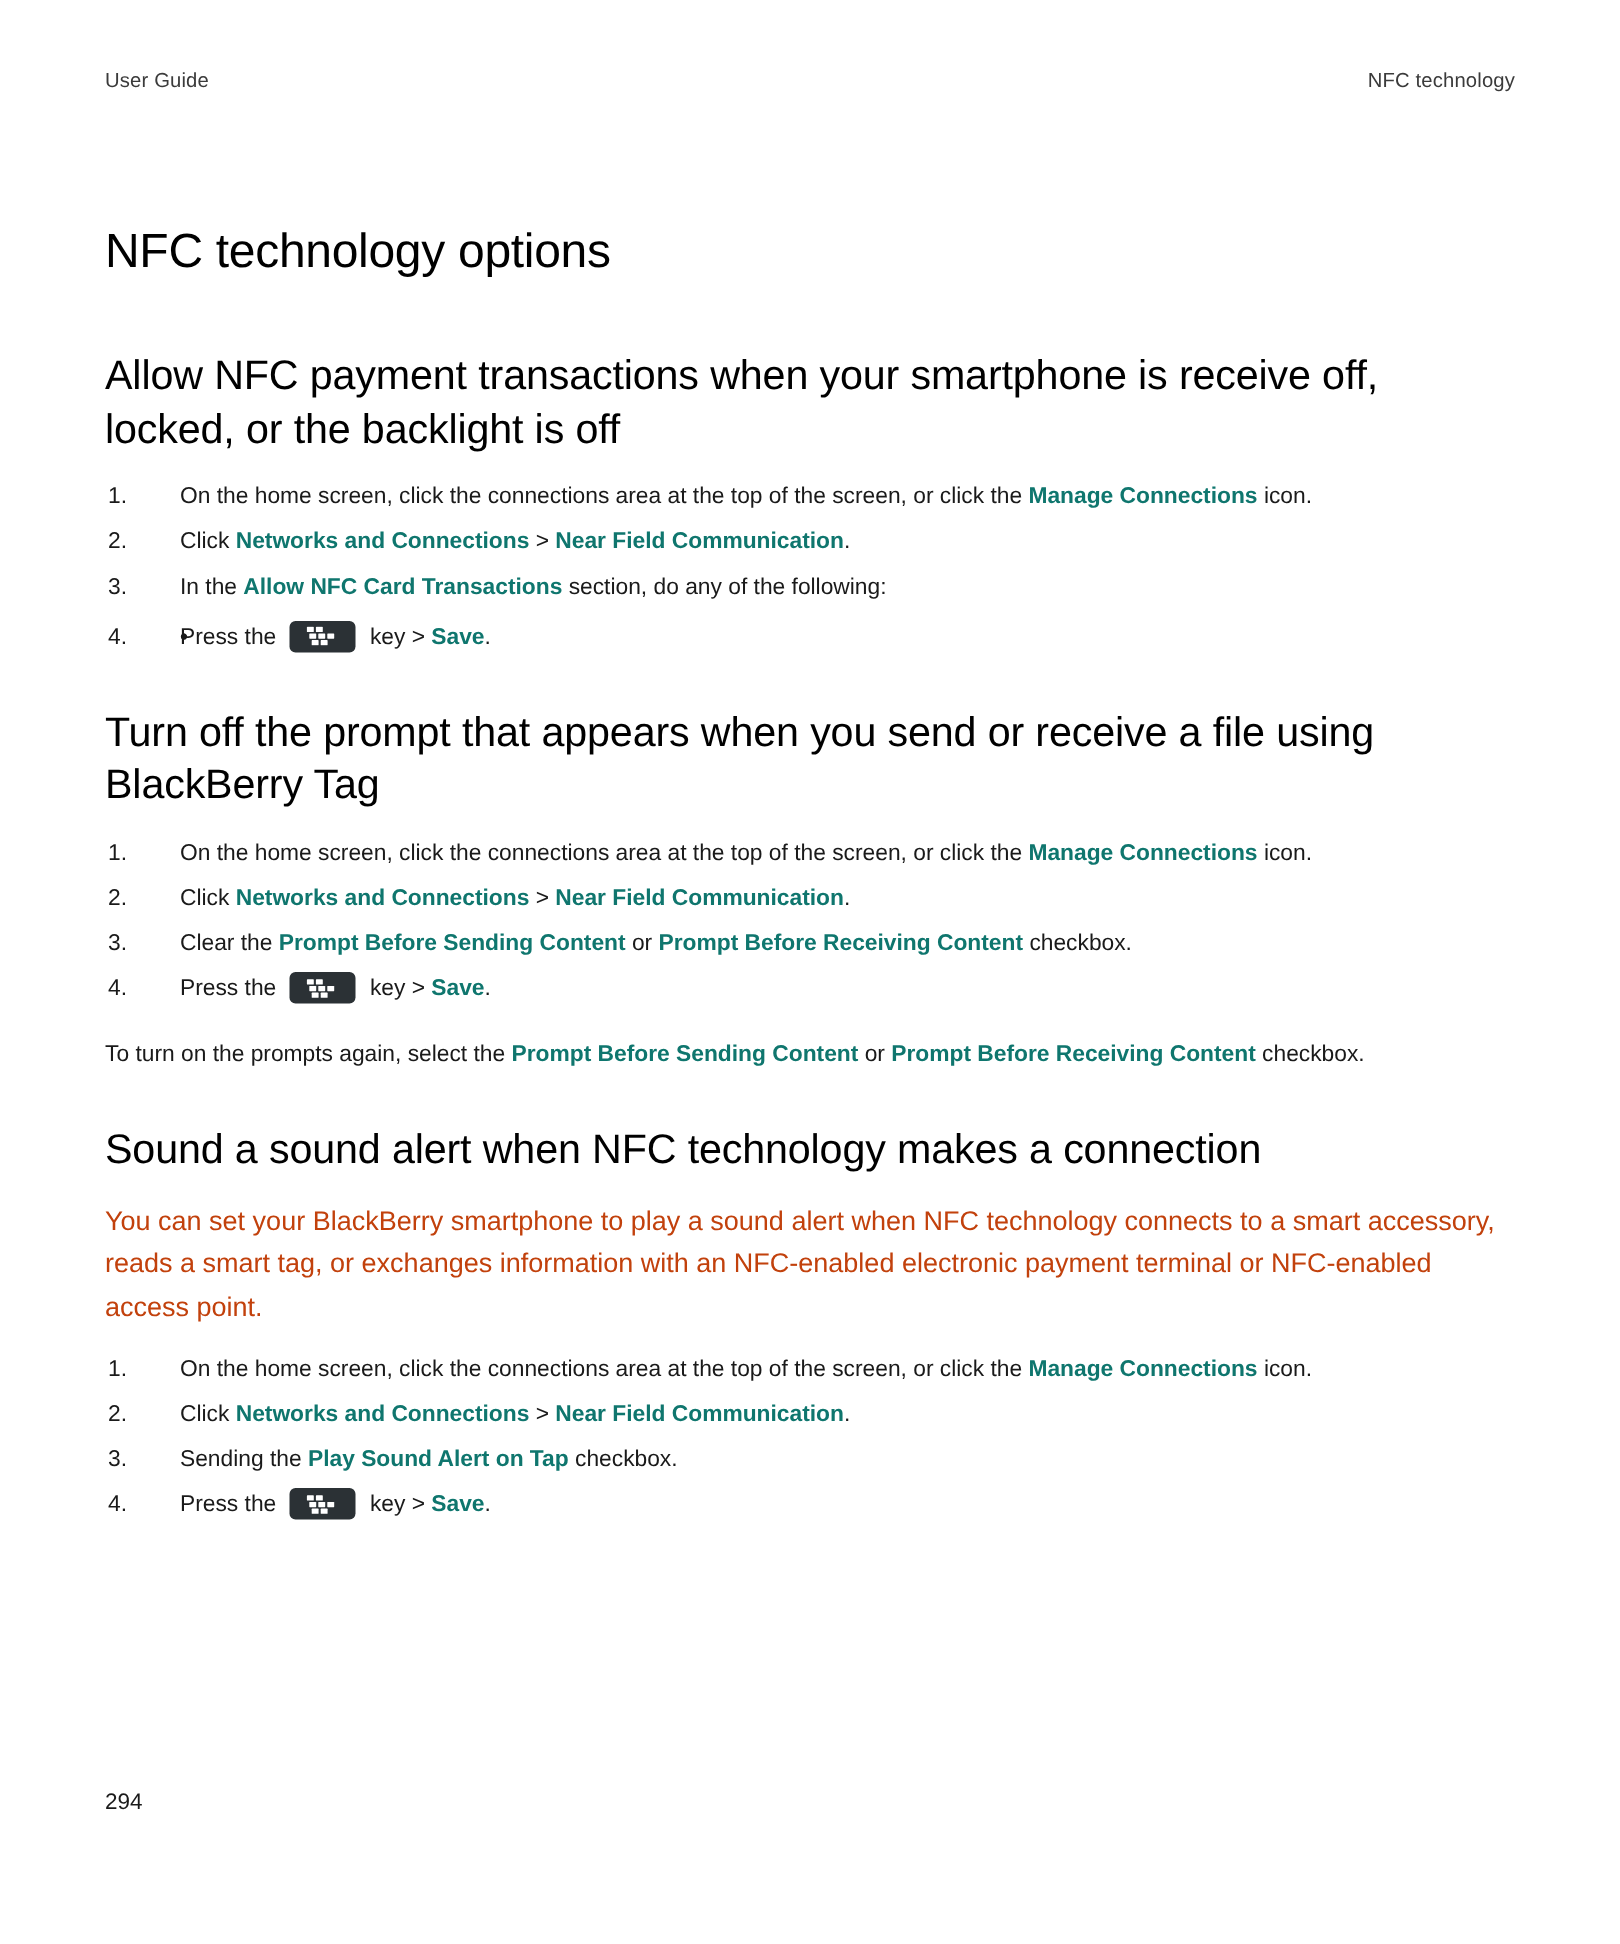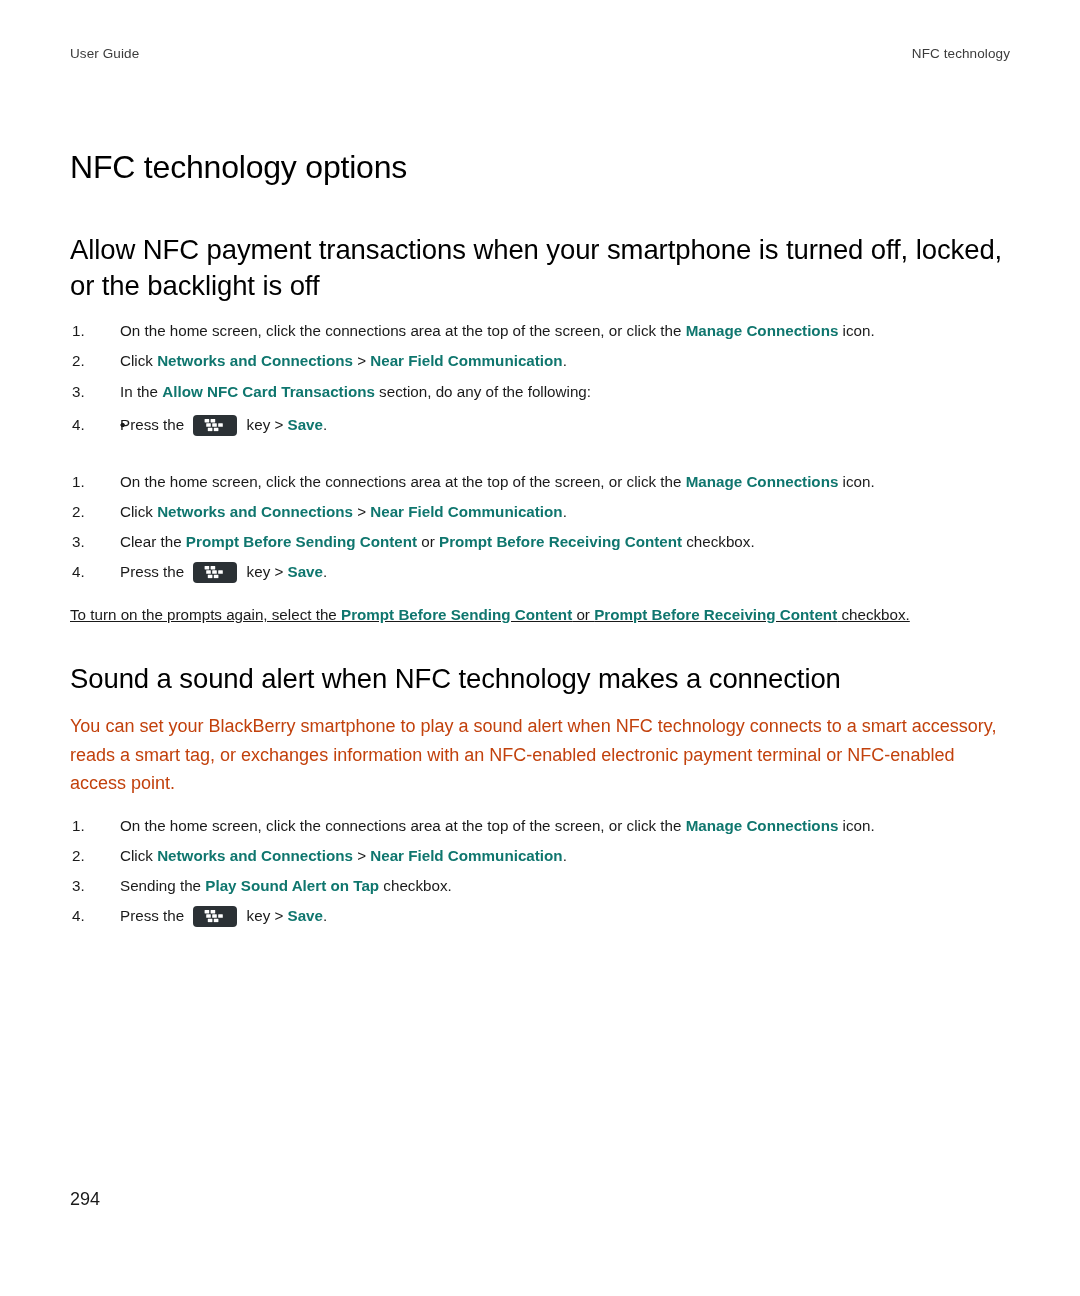--- a/index.html
+++ b/index.html
@@ -119,21 +119,20 @@
     line-height: 1.55;
     color: #1a1a1a;
   }
 
   strong { font-weight: 700; color: #0f766e; }
 
   .note-para {
     font-size: 15.2px;
     line-height: 1.55;
     margin: 20px 0 0 0;
-    text-decoration: underline;
   }
 
   
   .bb-key {
     display: inline-block;
     vertical-align: -6px;
     width: 44px;
     height: 21px;
     border-radius: 4px;
     background: #2b3135;
@@ -145,39 +144,39 @@
     left: 50%;
     top: 50%;
     transform: translate(-50%, -50%);
   }
 
   
   .page-number {
     position: absolute;
     left: 70px;
     bottom: 86px;
-    font-size: 18px;
+    font-size: 15px;
     color: #1a1a1a;
   }
 </style>
 </head>
 <body>
 
 <div class="page">
 
   <div class="running-header">
     <span>User Guide</span>
     <span>NFC technology</span>
   </div>
 
   <div class="content">
     <h1 class="doc-title">NFC technology options</h1>
     <div id="sections-host">
         <div class="section">
-          <h2 class="section-title">Allow NFC payment transactions when your smartphone is turned off, locked, or the backlight is off</h2>
+          <h2 class="section-title">Allow NFC payment transactions when your smartphone is receive off, locked, or the backlight is off</h2>
           <ol class="steps">
             <li><span class="marker">1.</span><span><span>On the home screen, click the connections area at the top of the screen, or click the </span><strong>Manage Connections</strong><span> icon.</span></span></li>
             <li><span class="marker">2.</span><span><span>Click </span><strong>Networks and Connections</strong><span> &gt; </span><strong>Near Field Communication</strong><span>.</span></span></li>
             <li><span class="marker">3.</span><span><span>In the </span><strong>Allow NFC Card Transactions</strong><span> section, do any of the following:</span></span><ul class="sub-bullets">
                 <li><span class="dot">•</span></li>
                 <li><span class="dot">•</span></li>
               </ul></li>
             <li><span class="marker">4.</span><span><span>Press the </span><span class="bb-key"><svg width="22" height="13" viewBox="0 0 22 13">
                     <g fill="#ffffff">
                       <rect x="0.6" y="0.4" width="4.6" height="3.5" rx="0.4"></rect>
@@ -185,20 +184,21 @@
                       <rect x="2.2" y="4.8" width="4.6" height="3.5" rx="0.4"></rect>
                       <rect x="8.2" y="4.8" width="4.6" height="3.5" rx="0.4"></rect>
                       <rect x="14.2" y="4.8" width="4.6" height="3.5" rx="0.4"></rect>
                       <rect x="3.8" y="9.2" width="4.6" height="3.5" rx="0.4"></rect>
                       <rect x="9.8" y="9.2" width="4.6" height="3.5" rx="0.4"></rect>
                     </g>
                   </svg></span><span> key &gt; </span><strong>Save</strong><span>.</span></span></li>
           </ol>
         </div>
         <div class="section">
+          <h2 class="section-title">Turn off the prompt that appears when you send or receive a file using BlackBerry Tag</h2>
           <ol class="steps">
             <li><span class="marker">1.</span><span><span>On the home screen, click the connections area at the top of the screen, or click the </span><strong>Manage Connections</strong><span> icon.</span></span></li>
             <li><span class="marker">2.</span><span><span>Click </span><strong>Networks and Connections</strong><span> &gt; </span><strong>Near Field Communication</strong><span>.</span></span></li>
             <li><span class="marker">3.</span><span><span>Clear the </span><strong>Prompt Before Sending Content</strong><span> or </span><strong>Prompt Before Receiving Content</strong><span> checkbox.</span></span></li>
             <li><span class="marker">4.</span><span><span>Press the </span><span class="bb-key"><svg width="22" height="13" viewBox="0 0 22 13">
                     <g fill="#ffffff">
                       <rect x="0.6" y="0.4" width="4.6" height="3.5" rx="0.4"></rect>
                       <rect x="6.6" y="0.4" width="4.6" height="3.5" rx="0.4"></rect>
                       <rect x="2.2" y="4.8" width="4.6" height="3.5" rx="0.4"></rect>
                       <rect x="8.2" y="4.8" width="4.6" height="3.5" rx="0.4"></rect>

